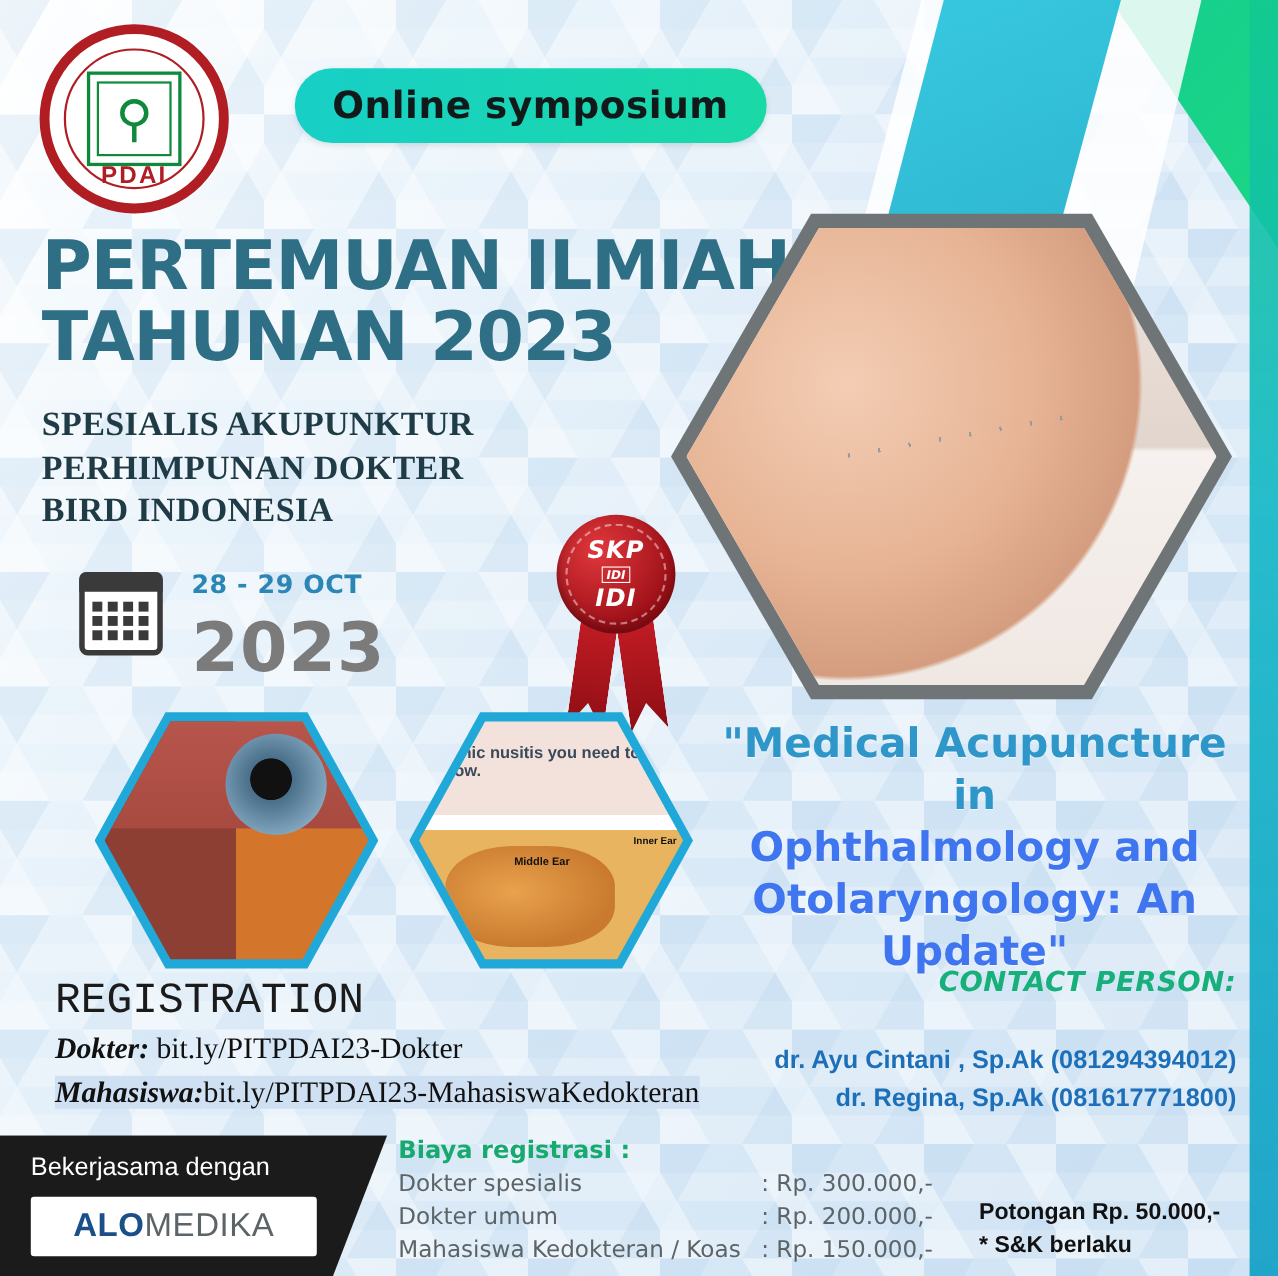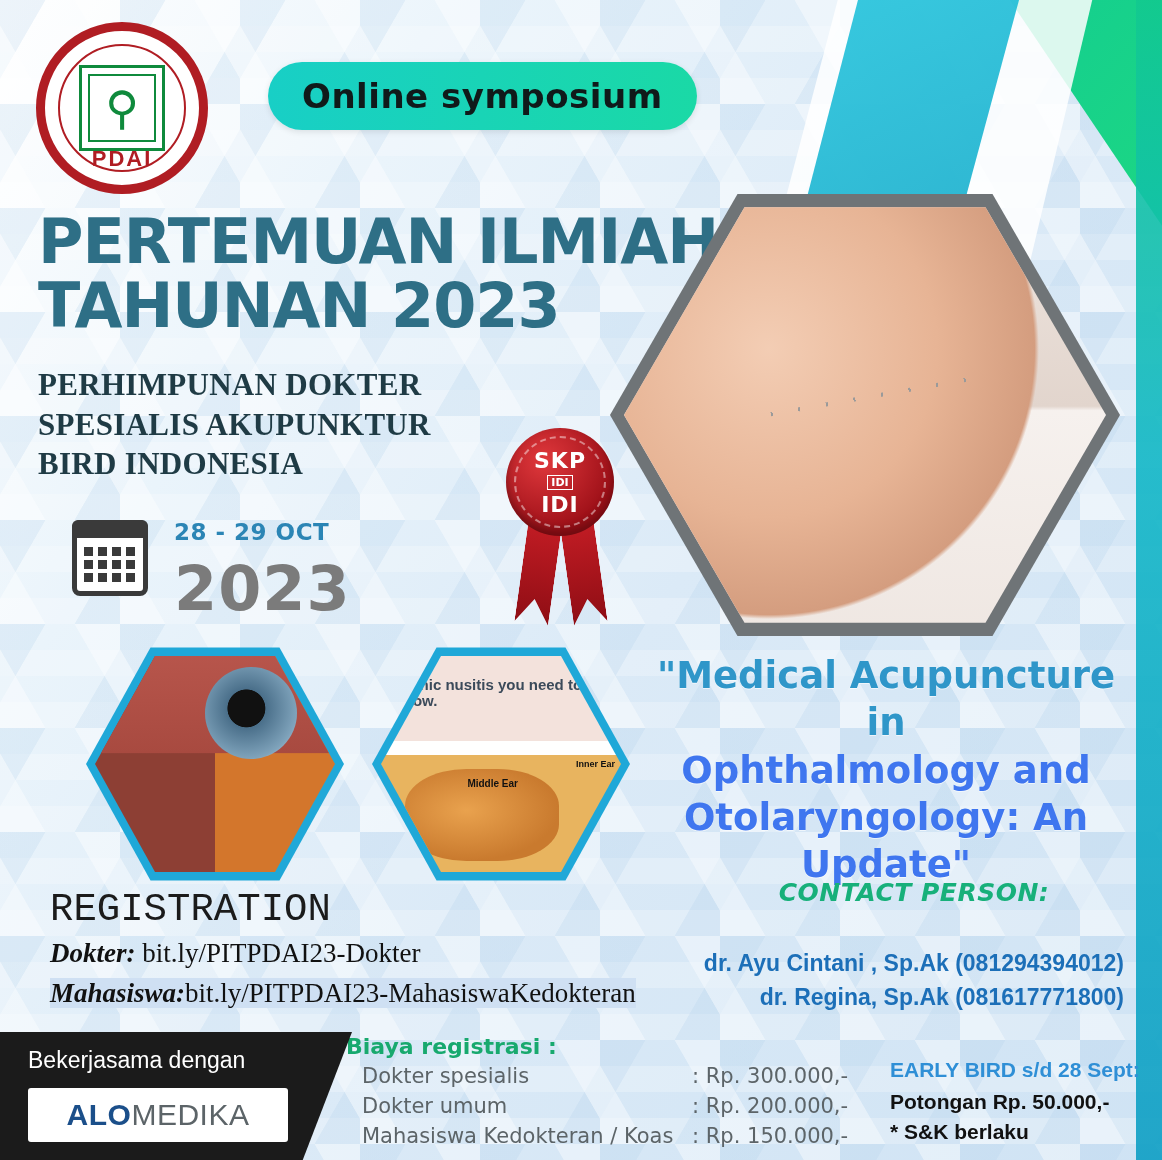--- a/index.html
+++ b/index.html
@@ -150,21 +150,21 @@
     font-family:"DejaVu Sans", sans-serif; font-weight:900;
     font-size:23px; color:#2b85b5; letter-spacing:.5px;
   }
   .date-year {
     position:absolute; left:174px; top:552px;
     font-family:"DejaVu Sans", sans-serif; font-weight:900;
     font-size:62px; color:#7b7b7b; letter-spacing:1px;
   }
 
   
-  .seal { position:absolute; left:500px; top:428px; width:122px; height:200px; }
+  .seal { position:absolute; left:500px; top:468px; width:122px; height:200px;font-style:italic; }
   .seal-circle{
     position:absolute; left:6px; top:0; width:108px; height:108px;
     border-radius:50%;
     background: radial-gradient(circle at 35% 30%, #e0383c, #9c0f17 70%);
     box-shadow: inset 0 -6px 10px rgba(0,0,0,.3);
     display:flex; flex-direction:column; align-items:center; justify-content:center;
     color:#fff; font-weight:900; font-family:"DejaVu Sans",sans-serif;
   }
   .seal-circle:before{
     content:""; position:absolute; inset:8px; border:2px dashed rgba(255,255,255,.45); border-radius:50%;
@@ -268,34 +268,34 @@
     position:absolute; left:50px;
     font-family:"Liberation Serif", serif; font-size:27px; color:#111;
   }
   .reg-row.r1{ top:938px; }
   .reg-row.r2{ top:978px; }
   .reg-row b{ font-weight:bold; font-style:italic; }
   .hl { background:#cfe0f3; }
 
   
   .contact-title{
-    position:absolute; right:38px; top:878px; width:420px; text-align:center;
+    position:absolute; right:38px; top:878px; width:420px; text-align:right;
     font-family:"DejaVu Sans",sans-serif; font-style:italic; font-weight:900;
     font-size:25px; color:#17b07a; letter-spacing:.5px;
   }
   .contact-item{
     position:absolute; right:38px; width:460px; text-align:right;
     font-family:"Liberation Sans",sans-serif; font-weight:bold;
     font-size:23px; color:#1c6fb8;
   }
   .c1{ top:916px;} .c2{ top:950px;} .c3{ top:984px;}
 
   
   .fee-title{
-    position:absolute; left:346px; top:1034px;
+    position:absolute; left:362px; top:1034px;
     font-family:"DejaVu Sans",sans-serif; font-weight:bold; font-size:22px; color:#18a96e;
   }
   .fee-row{ position:absolute; left:362px; font-size:21px; color:#5c6468;
     font-family:"DejaVu Sans",sans-serif;}
   .fee-row .price{ position:absolute; left:330px; white-space:nowrap; }
   .f1{ top:1064px;} .f2{ top:1094px;} .f3{ top:1124px;text-align:center;}
 
   
   .eb-title{
     position:absolute; left:890px; top:1058px;
@@ -408,22 +408,22 @@
     </div>
   </div>
 
   <div class="pill">Online symposium</div>
 
   <div class="h1">
     <div>PERTEMUAN ILMIAH</div>
     <div class="l2">TAHUNAN 2023</div>
   </div>
   <div class="h2">
+    <div>SPESIALIS AKUPUNKTUR</div>
     <div>PERHIMPUNAN DOKTER</div>
-    <div>SPESIALIS AKUPUNKTUR</div>
     <div>BIRD INDONESIA</div>
   </div>
 
   <div class="cal">
     <div class="cal-dots">
       <i></i>
         <i></i>
         <i></i>
         <i></i>
         <i></i>
@@ -493,21 +493,20 @@
   </div>
   <div class="fee-row f2">
     <span>Dokter umum</span>
     <span class="price">: Rp. 200.000,-</span>
   </div>
   <div class="fee-row f3">
     <span>Mahasiswa Kedokteran / Koas</span>
     <span class="price">: Rp. 150.000,-</span>
   </div>
 
-  <div class="eb-title">EARLY BIRD s/d 28 Sept:</div>
   <div class="eb-l2">Potongan Rp. 50.000,-</div>
   <div class="eb-l3">* S&amp;K berlaku</div>
 
   <div class="partner"></div>
   <div class="partner-label">Bekerjasama dengan</div>
   <div class="alo">
     <span class="a">ALO</span>
       <span class="b">MEDIKA</span>
   </div>
 </div>

